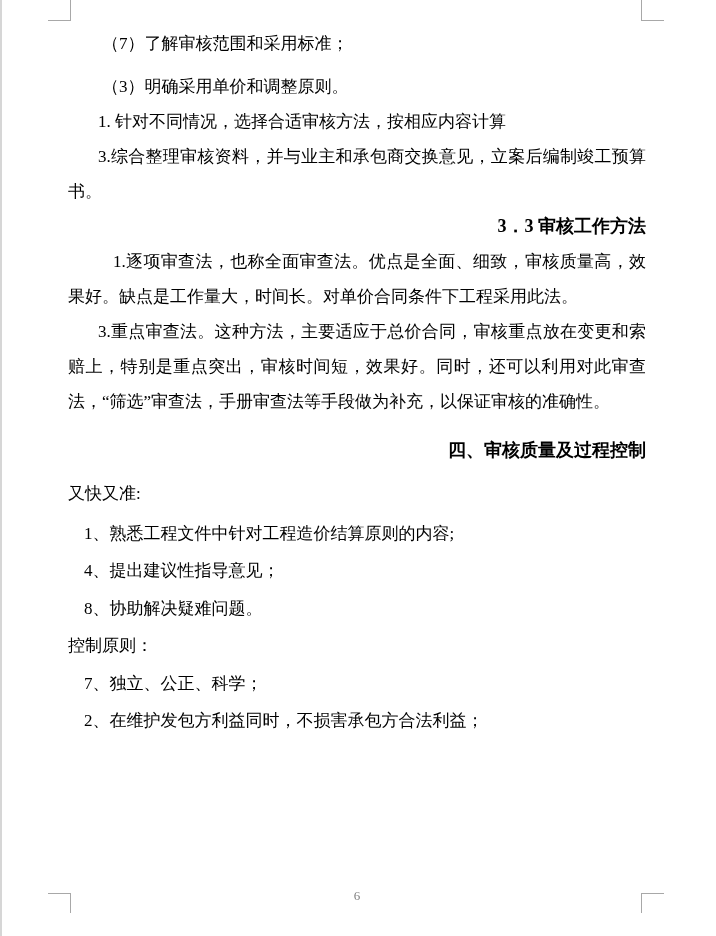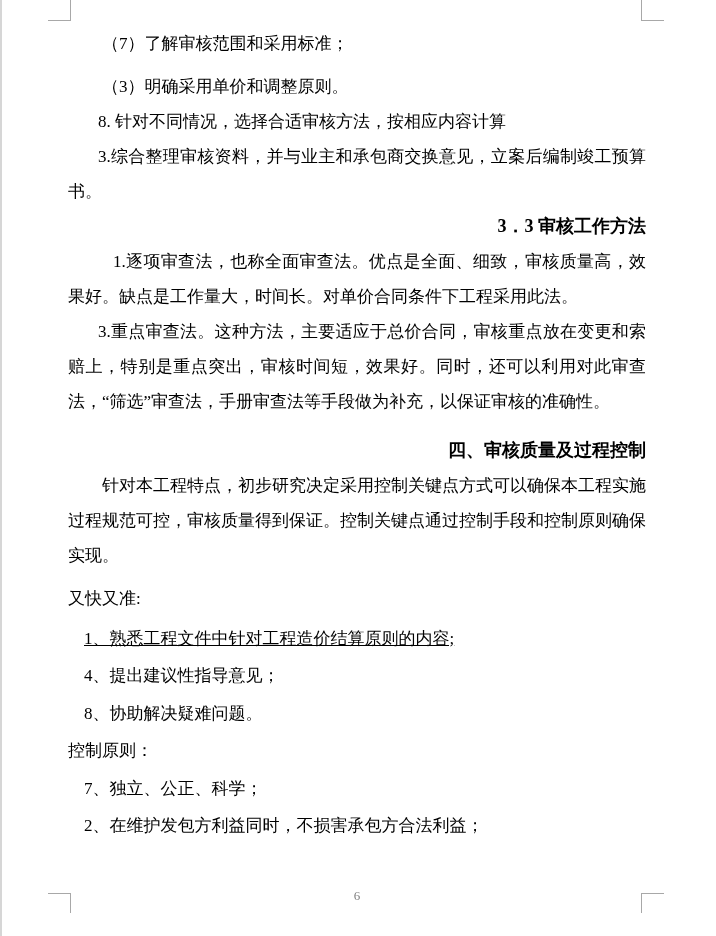--- a/index.html
+++ b/index.html
@@ -45,21 +45,21 @@
     font-size: 18px;
     text-align: right;
   }
   .ind34 { text-indent: 34px; }
   .ind30 { text-indent: 30px; }
   .ind45 { text-indent: 45px; }
   .ind16 { text-indent: 16px; }
   .ind8  { text-indent: 8px; }
   .mt2  { margin-top: 2px  !important; }
   .mt3  { margin-top: 3px  !important; }
-  .mt5  { margin-top: 5px  !important; text-decoration: underline; }
+  .mt5  { margin-top: 5px  !important; }
   .mt8  { margin-top: 8px  !important; }
   .mt14 { margin-top: 14px !important; }
   .footer {
     position: absolute;
     left: 68px;
     width: 578px;
     top: 886px;
     text-align: center;
     font-size: 13px;
     line-height: 20px;
@@ -77,27 +77,26 @@
 <div class="mark" style="left:641px; top:0;     width:1px;  height:20px;"></div>
 <div class="mark" style="left:641px; top:20px;  width:23px; height:1px;"></div>
 <div class="mark" style="left:48px;  top:893px; width:23px; height:1px;"></div>
 <div class="mark" style="left:70px;  top:893px; width:1px;  height:20px;"></div>
 <div class="mark" style="left:641px; top:893px; width:23px; height:1px;"></div>
 <div class="mark" style="left:641px; top:893px; width:1px;  height:20px;"></div>
 
 <main class="text-area">
   <p class="ind34">（7）了解审核范围和采用标准；</p>
   <p class="ind34 mt8">（3）明确采用单价和调整原则。</p>
-  <p class="ind30">8. 针对不同情况，选择合适审核方法，按相应内容计算</p>
+  <p class="ind30">1. 针对不同情况，选择合适审核方法，按相应内容计算</p>
   <p class="ind30">3.综合整理审核资料，并与业主和承包商交换意见，立案后编制竣工预算书。</p>
   <p class="heading ind8">3．3 审核工作方法</p>
   <p class="ind45">1.逐项审查法，也称全面审查法。优点是全面、细致，审核质量高，效果好。缺点是工作量大，时间长。对单价合同条件下工程采用此法。</p>
   <p class="ind30">3.重点审查法。这种方法，主要适应于总价合同，审核重点放在变更和索赔上，特别是重点突出，审核时间短，效果好。同时，还可以利用对此审查法，“筛选”审查法，手册审查法等手段做为补充，以保证审核的准确性。</p>
   <p class="heading mt14">四、审核质量及过程控制</p>
-  <p class="ind34">针对本工程特点，初步研究决定采用控制关键点方式可以确保本工程实施过程规范可控，审核质量得到保证。控制关键点通过控制手段和控制原则确保实现。</p>
   <p class="mt8">又快又准:</p>
   <p class="ind16 mt5">1、熟悉工程文件中针对工程造价结算原则的内容;</p>
   <p class="ind16 mt2">4、提出建议性指导意见；</p>
   <p class="ind16 mt3">8、协助解决疑难问题。</p>
   <p class="mt2">控制原则：</p>
   <p class="ind16 mt3">7、独立、公正、科学；</p>
   <p class="ind16 mt2">2、在维护发包方利益同时，不损害承包方合法利益；</p>
 </main>
 
 <div class="footer">6</div>

